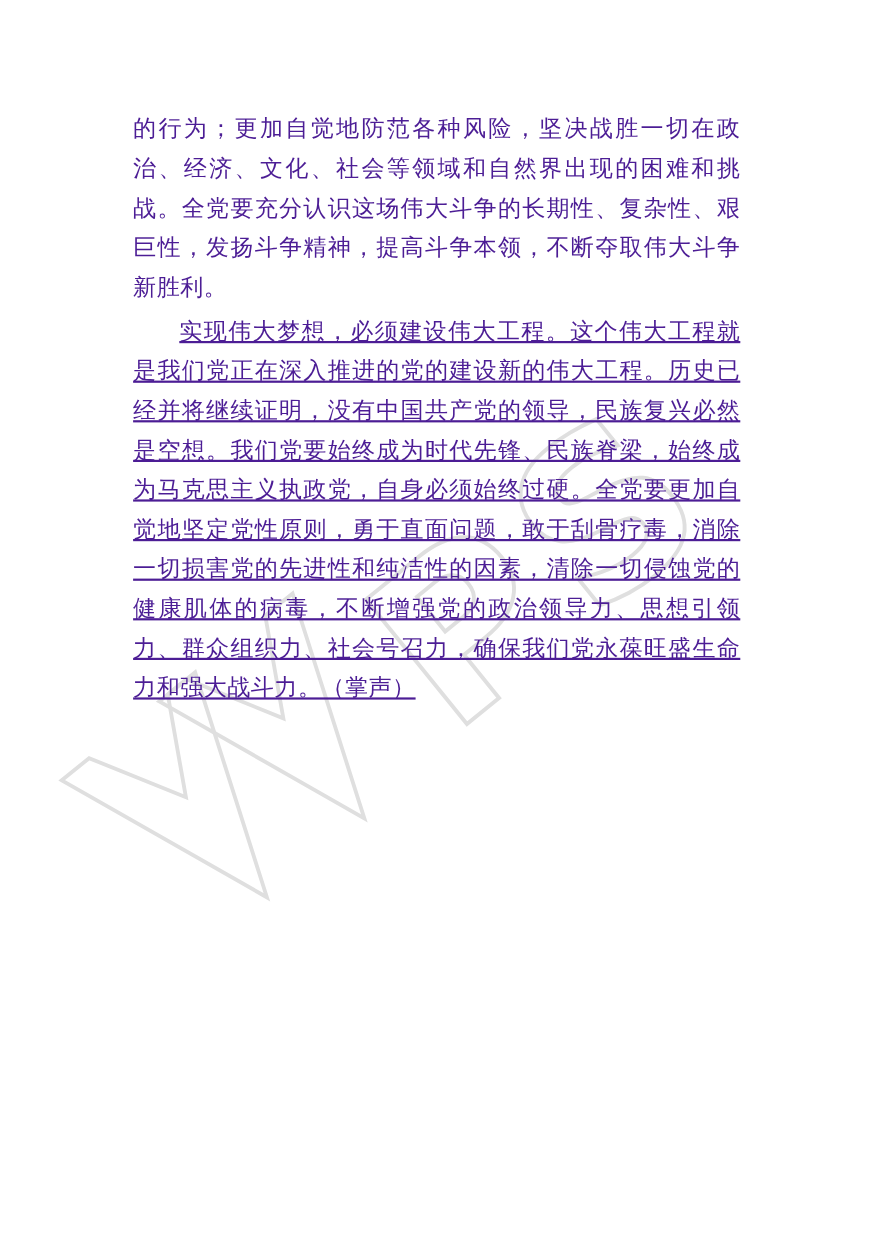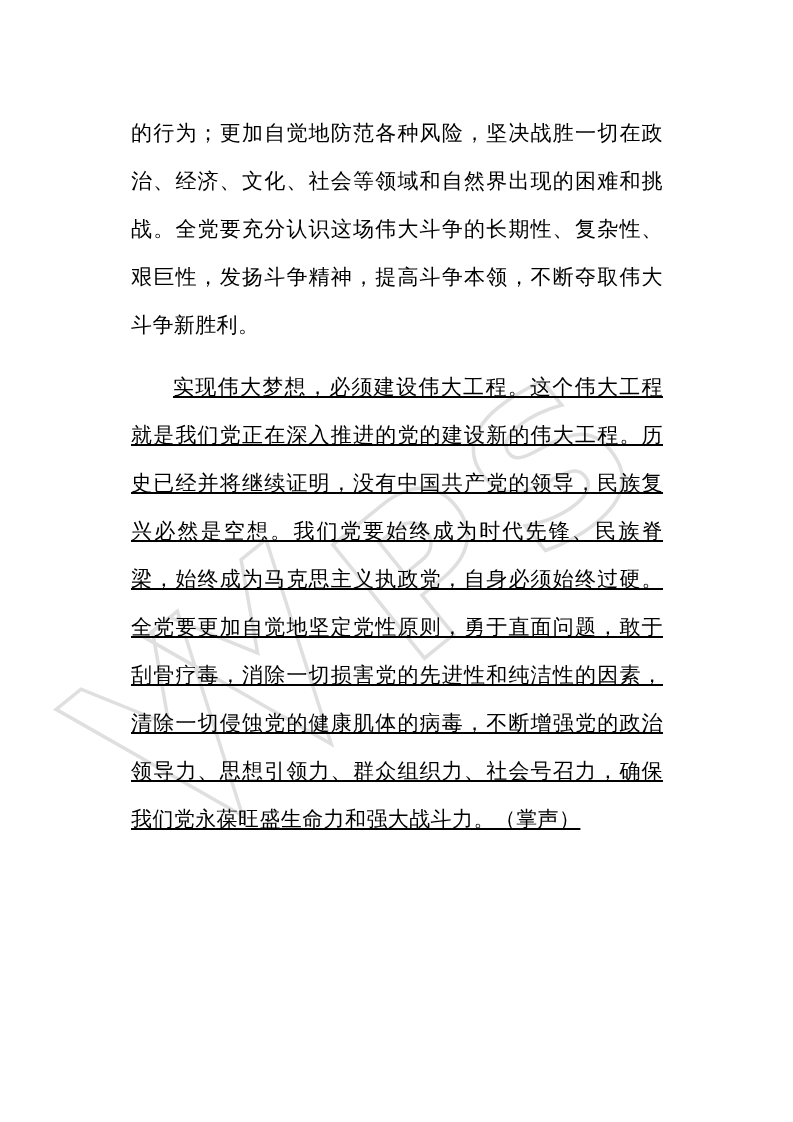--- a/index.html
+++ b/index.html
@@ -32,26 +32,26 @@
   }
   
   .content {
     position: absolute;
     left: 117px;
     top: 95px;
     width: 560px;
     z-index: 1;
   }
   p.para {
-    margin: 14px;
+    margin: 4px;
     padding: 0;
     font-size: 21px;
-    line-height: 48px;
+    line-height: 36px;
     letter-spacing: 0.4px;
-    color: #000000;
+    color: #4c1d95;
     text-align: justify;
     text-justify: inter-character;
   }
   p.para.indent {
     text-indent: 2em;
     text-decoration: underline;
   }
 </style>
 </head>
 <body>

